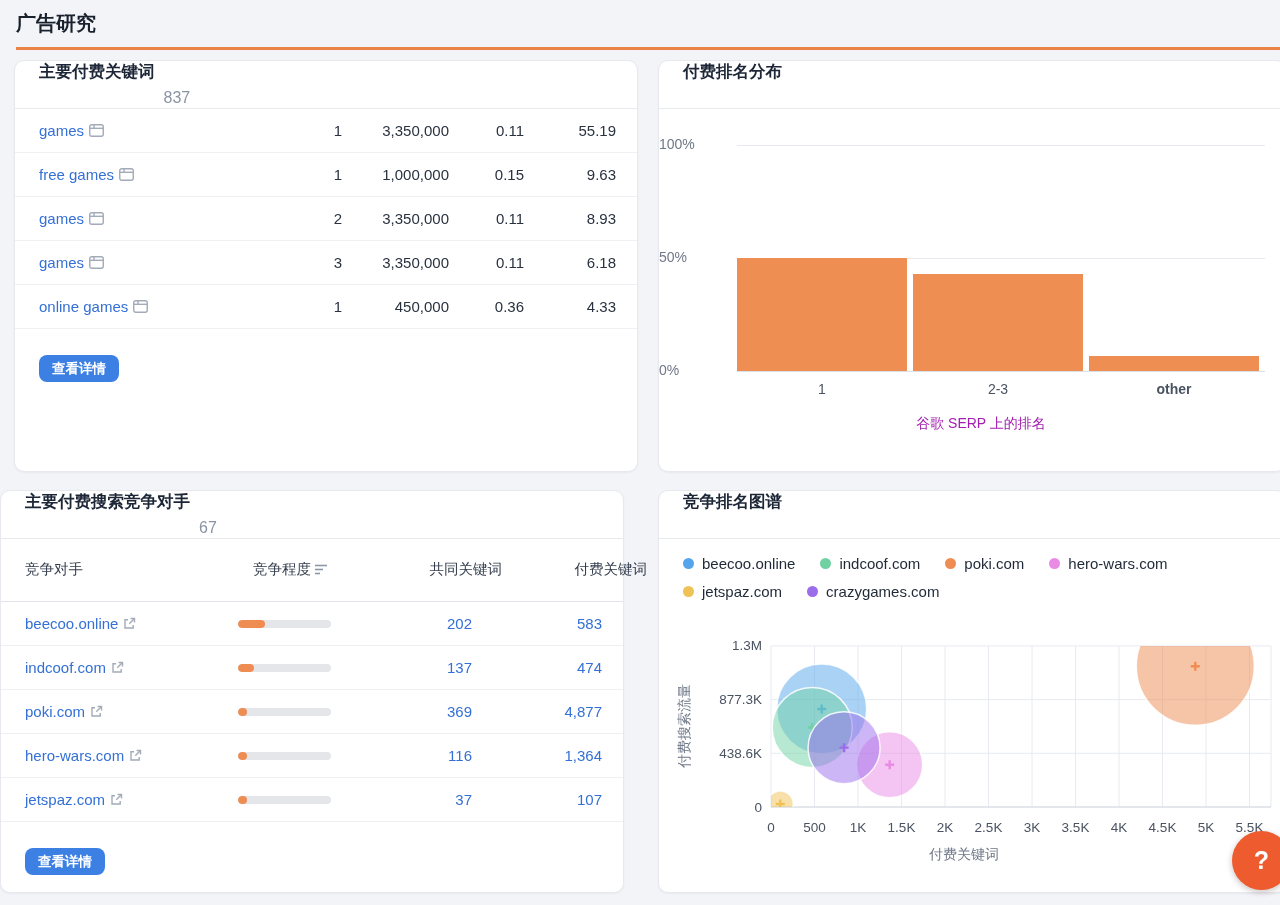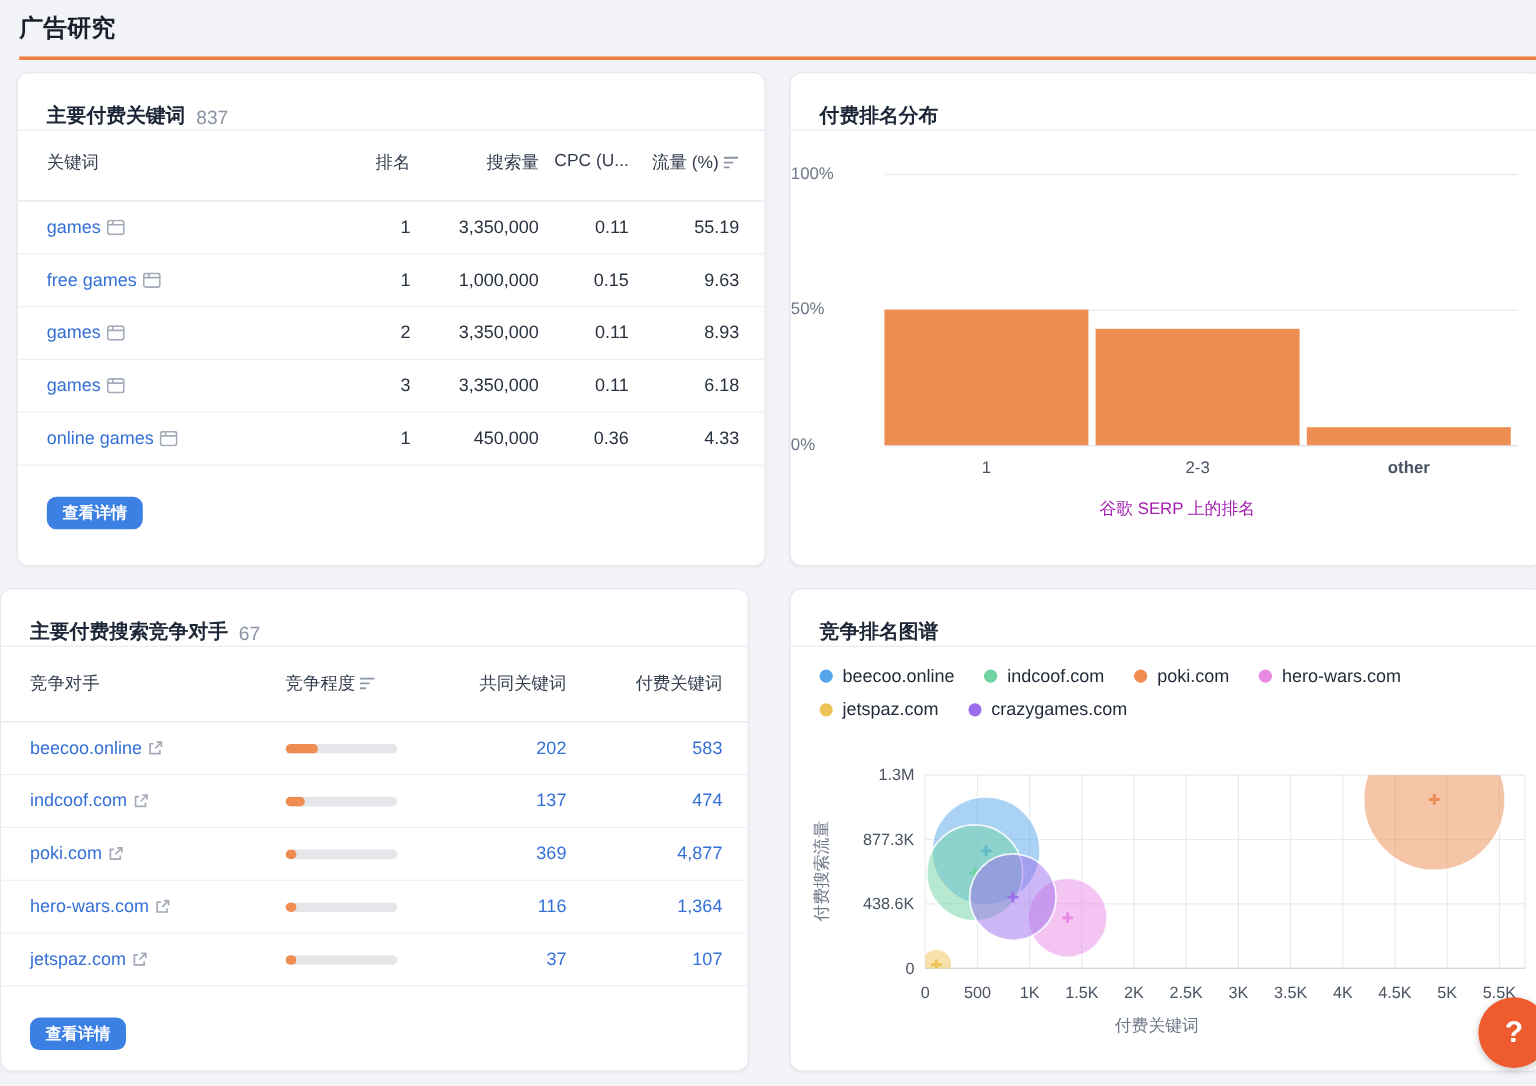--- a/index.html
+++ b/index.html
@@ -11,30 +11,30 @@
   .page-header{margin-left:16px;padding:10px 0 10px;border-bottom:3px solid #EB8347;}
   .page-title{font-size:20px;font-weight:700;color:#19212D;}
 
   .card{position:absolute;background:#fff;border:1px solid #E7E9EE;border-radius:10px;
         box-shadow:0 1px 2px rgba(35,46,60,.05);box-sizing:border-box;}
   #card-keywords{left:14px;top:60px;width:624px;height:412px;}
   #card-distribution{left:658px;top:60px;width:628px;height:412px;}
   #card-competitors{left:0;top:490px;width:624px;height:403px;}
   #card-map{left:658px;top:490px;width:628px;height:403px;}
 
-  .card-title{height:47px;display:flex;align-items:flex-end;padding:0 24px;
+  .card-title{height:47px;display:flex;align-items:flex-start;padding:0 24px;
               border-bottom:1px solid #E8EAEE;font-size:16.5px;font-weight:700;color:#1C2636;}
-  .card-count{color:#8A94A4;font-weight:400;margin-left:9px;font-size:16px;}
+  .card-count{color:#8A94A4;font-weight:400;margin-left:9px;font-size:16px;margin-top:28px;}
 
   .tbl-header,.tbl-row{display:grid;align-items:center;padding:0 23px 0 24px;box-sizing:border-box;}
   .kw-grid{grid-template-columns:247px 56px 107px 75px 92px;}
   .comp-grid{grid-template-columns:213px 113px 121px 130px;}
   .tbl-header{color:#333D4D;font-size:14.5px;border-bottom:1px solid #E2E4E9;}
   .tbl-header.kw-grid{height:59px;padding-top:17px;align-items:start;}
-  .tbl-header.comp-grid{height:63px;padding-top:21px;align-items:start;}
+  .tbl-header.comp-grid{height:63px;padding-top:21px;align-items:start;gap:15px;}
   .tbl-row{height:44px;border-bottom:1px solid #EEF0F3;font-size:15px;color:#29323F;}
   .num{text-align:right;}
   .hdr-sort{display:inline-flex;align-items:center;gap:4px;justify-content:flex-end;}
   .hdr-sort.left{justify-content:flex-start;}
   .link{color:#3470D6;text-decoration:none;cursor:pointer;}
   .cell-flex{display:flex;align-items:center;gap:5px;}
   .icon{display:inline-flex;flex:none;}
 
   .btn-details{display:inline-block;margin:26px 0 0 24px;background:#3D80E4;color:#fff;
                font-size:13.5px;font-weight:700;padding:6px 13px;border-radius:8px;border:none;
@@ -70,38 +70,20 @@
 <div class="page-header">
   <span class="page-title">广告研究</span>
 </div>
 
 <div class="card" id="card-keywords">
   <div class="card-title">
     <span>主要付费关键词</span>
     <span class="card-count">837</span>
   </div>
 
-  <div class="tbl-header kw-grid">
-    <div>关键词</div>
-    <div class="num">排名</div>
-    <div class="num">搜索量</div>
-    <div class="num">CPC (U...</div>
-    <div class="num hdr-sort">
-      <span>流量 (%)</span>
-      <span class="icon">
-        <svg width="13" height="11" viewBox="0 0 13 11">
-            <g stroke="#8D96A5" stroke-width="1.6">
-              <line x1="0" y1="1.5" x2="12" y2="1.5"></line>
-              <line x1="0" y1="5.5" x2="8" y2="5.5"></line>
-              <line x1="0" y1="9.5" x2="5" y2="9.5"></line>
-            </g>
-          </svg>
-      </span>
-    </div>
-  </div>
 
   
   <div class="tbl-row kw-grid">
     <div class="cell-flex">
         <a class="link">games</a>
       <span class="icon">
           <svg width="15" height="13" viewBox="0 0 15 13">
             <rect x="0.75" y="0.75" width="13.5" height="11.5" rx="2" fill="none" stroke="#A3ABB8" stroke-width="1.4"></rect>
             <line x1="0.75" y1="4.3" x2="14.25" y2="4.3" stroke="#A3ABB8" stroke-width="1.4"></line>
             <line x1="5" y1="0.75" x2="5" y2="4.3" stroke="#A3ABB8" stroke-width="1.4"></line>

